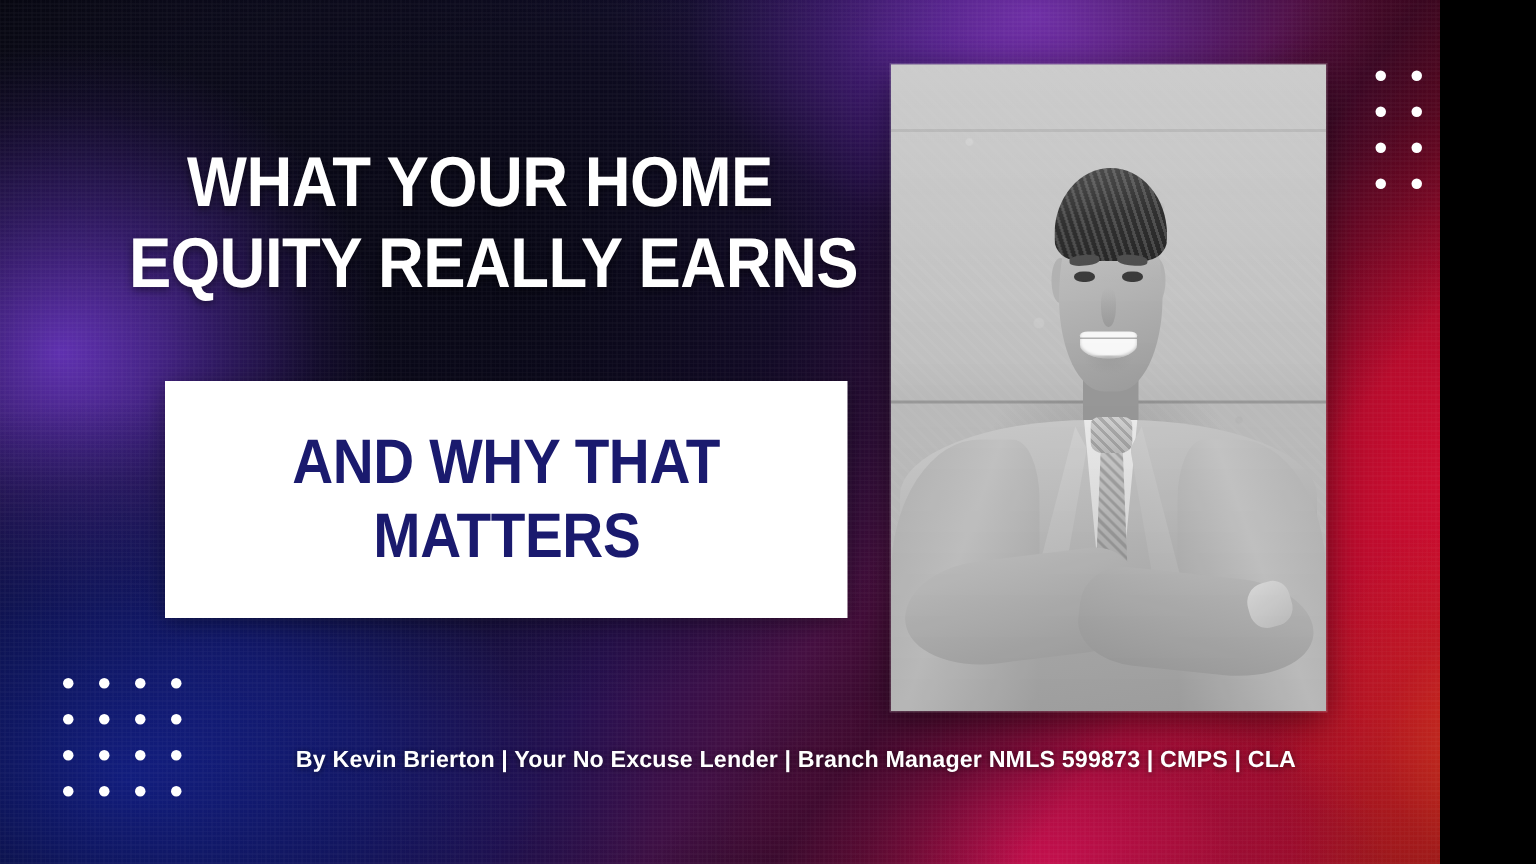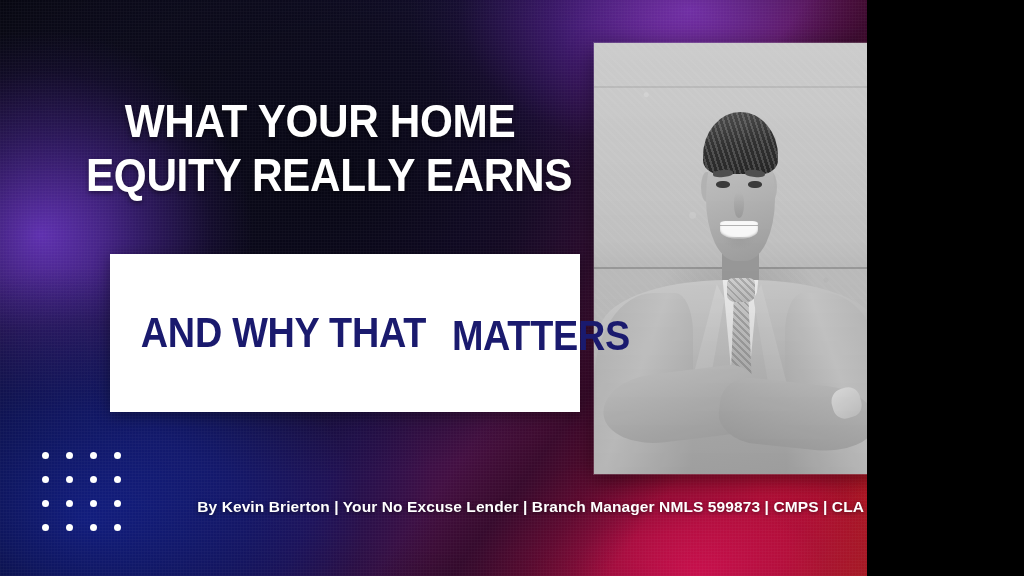--- a/index.html
+++ b/index.html
@@ -3,21 +3,21 @@
 <meta charset="utf-8">
 <title>Social Graphic</title>
 <style>
   html, body {
     margin: 0;
     padding: 0;
     background: #000;
   }
   #canvas {
     position: relative;
-    width: 867px;
+    width: 960px;
     height: 576px;
     overflow: hidden;
     font-family: "Liberation Sans", sans-serif;
     background: #15803d;
   }
 
   
   .bg-layer { position: absolute; inset: 0; }
 
   .bg-base {
@@ -142,25 +142,25 @@
 
   
   #subtitle-box {
     position: absolute;
     left: 110px;
     top: 254px;
     width: 455px;
     height: 158px;
     background: #ffffff;
     display: flex;
-    flex-direction: row;
+    flex-direction: column;
     align-items: center;
+    justify-content: center;
     box-shadow: 0 3px 14px rgba(0,0,0,0.35);
     z-index: 5;
-    padding-left: 15px;
   }
   #subtitle-box .sub-line {
     display: block;
     color: #1a1a6e;
     font-family: "Liberation Sans Narrow", "Liberation Sans", sans-serif;
     font-weight: 700;
     font-size: 42px;
     line-height: 1.02;
     letter-spacing: -0.3px;
     transform: scaleX(0.90);

